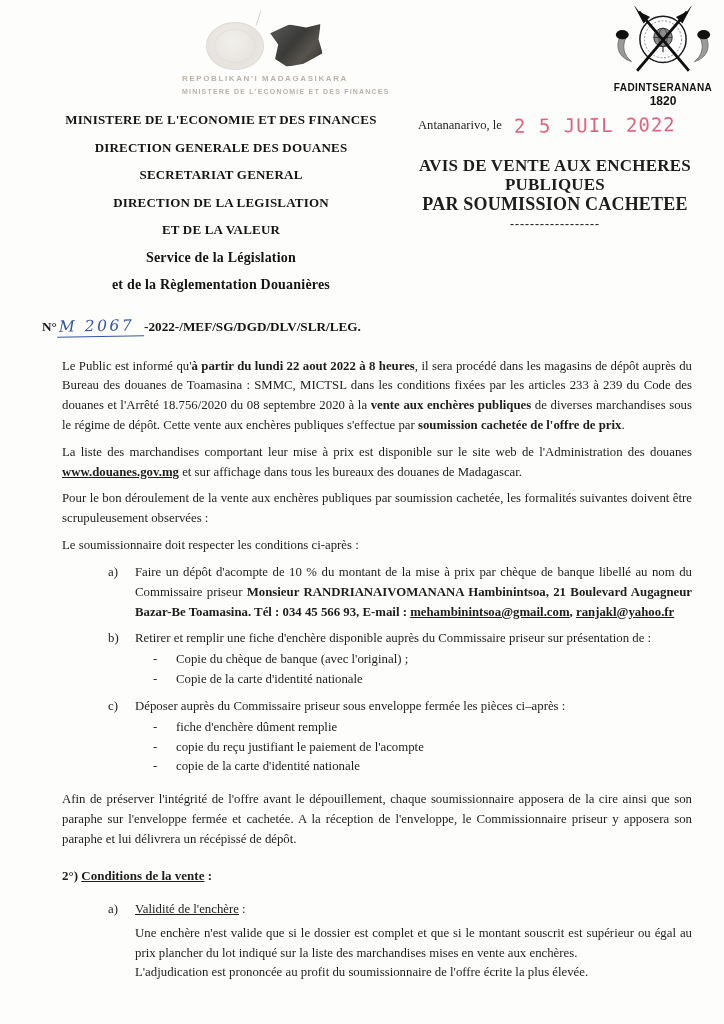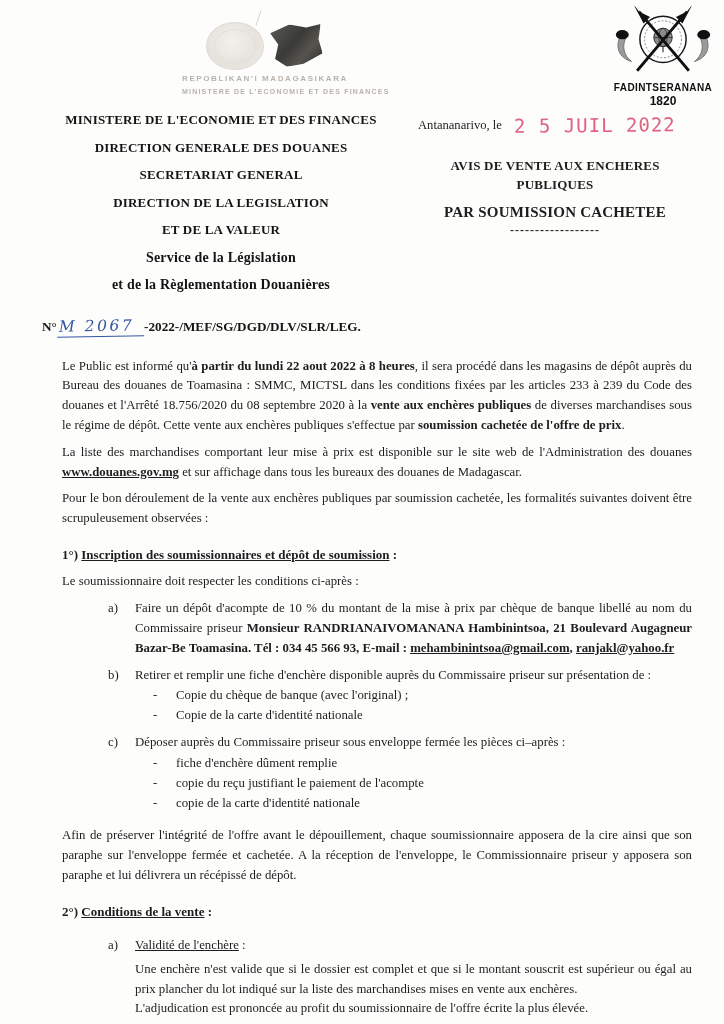--- a/index.html
+++ b/index.html
@@ -37,22 +37,22 @@
   .left-block{width:366px;text-align:center;font-weight:bold;font-size:13px;color:#141414;}
   .left-block .org-line{margin-bottom:11.5px;letter-spacing:.2px;}
   .left-block .org-line:nth-child(n+6){font-size:14px;}
   .right-block{margin-left:auto;width:286px;text-align:center;}
   .date-line{display:flex;align-items:center;justify-content:flex-start;margin-top:2px;}
   .place{font-size:12.6px;color:#242424;margin-left:6px;}
   .stamp{
     font-family:"DejaVu Sans Mono",monospace;font-size:19px;color:#e06280;
     letter-spacing:1px;margin-left:12px;transform:rotate(-.6deg);white-space:nowrap;
   }
-  .notice-title{font-weight:bold;font-size:13px;margin-top:20px;line-height:19px;letter-spacing:.2px;}
-  .notice-sub{font-weight:bold;font-size:15px;margin-top:10px;letter-spacing:.2px;}
+  .notice-title{font-weight:bold;font-size:17px;margin-top:20px;line-height:19px;letter-spacing:.2px;}
+  .notice-sub{font-weight:bold;font-size:18px;letter-spacing:.2px;}
   .dashes{font-weight:bold;font-size:12px;letter-spacing:1px;margin-top:2px;color:#222;}
   
   .ref-line{margin:12px 0 0 42px;font-size:13.2px;font-weight:bold;color:#151515;}
   .handwritten{
     font-family:"DejaVu Serif",serif;font-style:italic;font-weight:normal;
     color:#3454a4;font-size:15.5px;letter-spacing:2.5px;
     border-bottom:1.6px solid #3454a4;padding:0 10px 1px 2px;display:inline-block;transform:rotate(-1deg);
   }
   
   main{margin:20px 32px 0 62px;font-size:12.8px;line-height:1.55;color:#1d1d1d;}
@@ -139,23 +139,20 @@
 
   <div class="ref-line">
     <span>N°</span><span class="handwritten">M 2067</span><span>-2022-/MEF/SG/DGD/DLV/SLR/LEG.</span>
   </div>
 
   <main>
     <p class="para"><span>Le Public est informé qu'</span><span class="b">à partir du lundi 22 aout 2022 à 8 heures</span><span>, il sera procédé dans les magasins de dépôt auprès du Bureau des douanes de Toamasina : SMMC, MICTSL  dans les conditions fixées par les articles 233 à 239 du Code des douanes et l'Arrêté 18.756/2020 du 08 septembre 2020  à la </span><span class="b">vente aux enchères publiques</span><span> de diverses marchandises sous le régime de dépôt. Cette vente aux enchères publiques s'effectue par </span><span class="b">soumission cachetée de l'offre de prix</span><span>.</span></p>
     <p class="para"><span>La liste des marchandises comportant leur mise à prix est disponible sur le site web de l'Administration des douanes </span><span class="b u">www.douanes.gov.mg</span><span> et sur affichage dans tous les bureaux des douanes de Madagascar.</span></p>
     <p class="para"><span>Pour  le bon déroulement de la vente aux enchères publiques par soumission cachetée, les formalités suivantes doivent être scrupuleusement observées :</span></p>
 
-    <div class="sec-head">
-      <span>1°) </span><span class="u">Inscription des soumissionnaires et dépôt de soumission</span><span> :</span>
-    </div>
     <p class="para" style="margin-bottom:2px;">Le soumissionnaire doit respecter les conditions ci-après :</p>
 
     <div class="item">
       <span class="marker">a)</span>
       <div class="content"><span>Faire un dépôt d'acompte de 10 % du montant de la mise à prix par chèque de banque libellé au nom du Commissaire priseur </span><span class="b">Monsieur RANDRIANAIVOMANANA Hambinintsoa, 21 Boulevard Augagneur Bazar-Be Toamasina. Tél : 034 45 566 93, E-mail : </span><span class="b u">mehambinintsoa@gmail.com</span><span class="b">, </span><span class="b u">ranjakl@yahoo.fr</span></div>
     </div>
 
     <div class="item">
       <span class="marker">b)</span>
       <div class="content">

